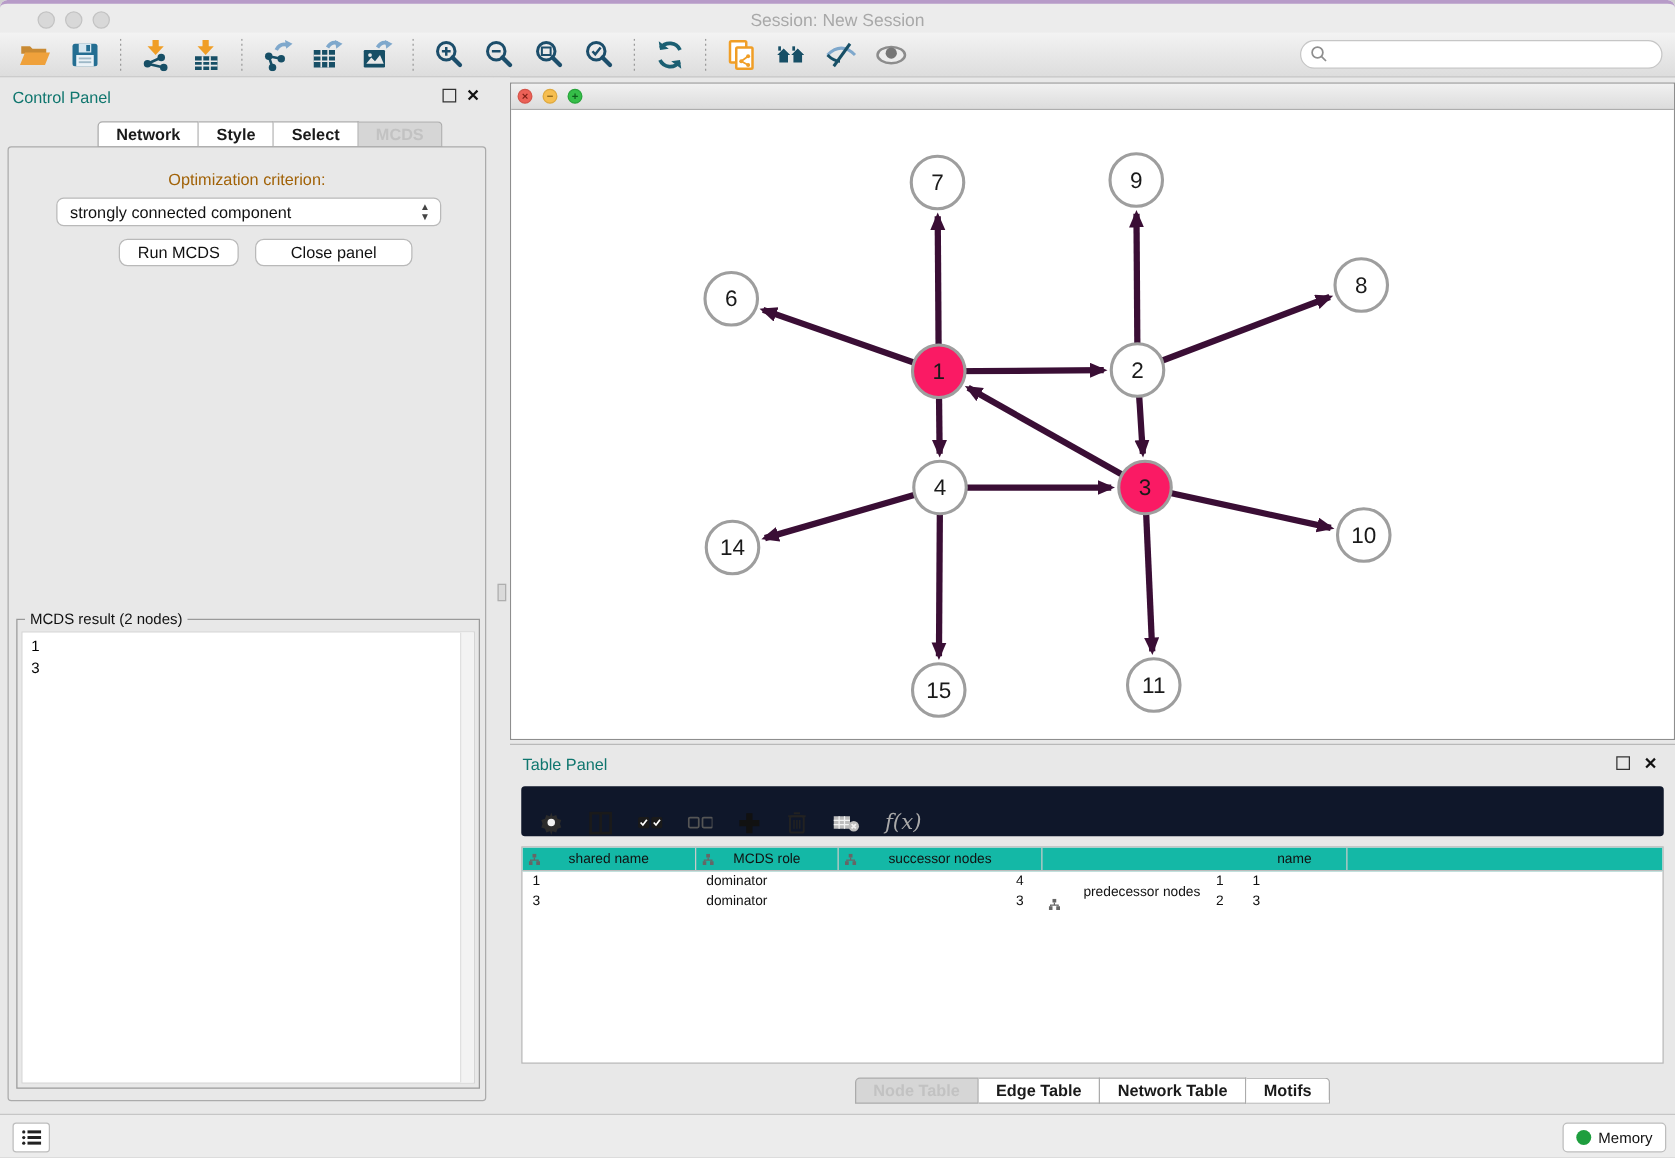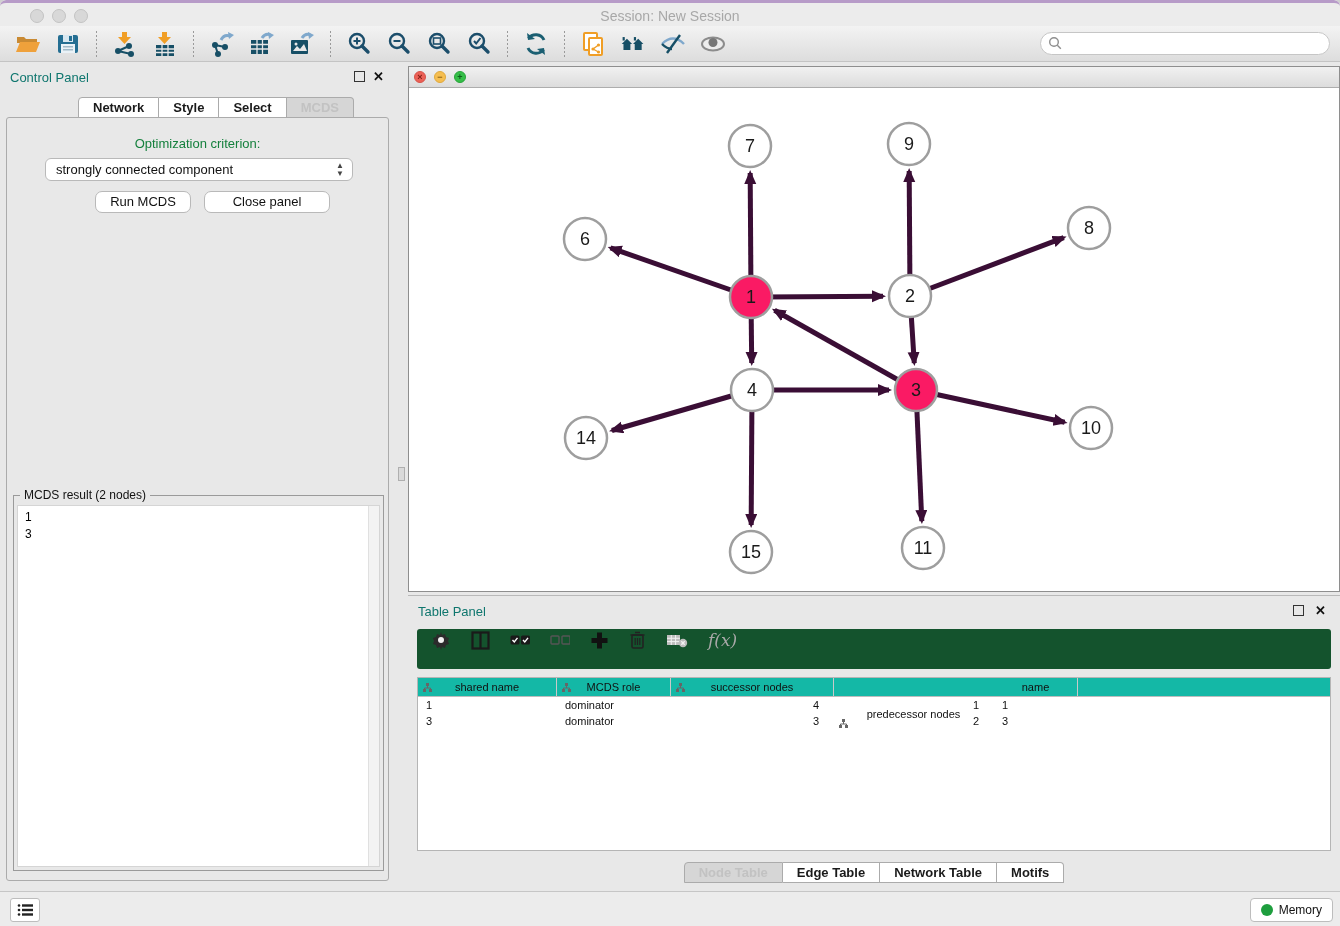--- a/index.html
+++ b/index.html
@@ -32,21 +32,21 @@
   .float-icon { position:absolute; top:9px; width:11px; height:11px; border:1.5px solid #333; }
   .close-icon { position:absolute; top:7px; font-size:13px; font-weight:bold; color:#111; }
   #cp-tabs { position:absolute; left:78px; top:35px; display:flex; }
   .tab { height:21px; padding:0 14px; font-size:13px; line-height:20px; background:#fff;
          border:1px solid #ABABAB; border-left:none; color:#1a1a1a;font-weight:bold; }
   .tab:first-child { border-left:1px solid #ABABAB; border-radius:4px 0 0 0; }
   .tab:last-child { border-radius:0 4px 0 0; }
   .tab.active { background:#D6D6D6; color:#C2C2C2; }
   #cp-content { position:absolute; left:6px; right:6px; top:55px; bottom:10px;
                 border:1px solid #ABABAB; border-radius:3px; background:#E8E8E8; }
-  #opt-label { position:absolute; top:18px; width:100%; text-align:center; font-size:13px; color:#15803d; }
+  #opt-label { position:absolute; top:18px; width:100%; text-align:center; font-size:13px; color:#a16207; }
   #criterion-select { position:absolute; left:38px; top:40px; width:308px; height:23px; background:#fff;
                       border:1px solid #B9B9B9; border-radius:6px; font-size:13px; line-height:21px;
                       padding-left:10px; color:#111; }
   #criterion-stepper { position:absolute; right:6px; top:3px; width:12px; height:16px; }
   #criterion-stepper span { display:block; font-size:8px; line-height:8px; color:#444; text-align:center; }
   .cbtn { position:absolute; top:73px; height:22px; background:#ffffff; border:1px solid #B9B9B9;
           border-radius:7px; font-size:13px; color:#111; text-align:center; line-height:20px; }
   #run-btn { left:88px; width:96px; }
   #closep-btn { left:197px; width:126px; }
   #result-group { position:absolute; left:6px; top:377px; width:371px; height:376px;
@@ -68,22 +68,22 @@
                 border:1px solid #8E8E8E; background:#fff; }
   #net-titlebar { position:absolute; left:0; top:0; right:0; height:21px;
                   background:linear-gradient(#F1F1F1,#DCDCDC); border-bottom:1px solid #ADADAD; }
   .nlight { position:absolute; top:4px; width:12px; height:12px; border-radius:50%;
             font-size:9px; line-height:11px; text-align:center; font-weight:bold; }
   #net-title { position:absolute; width:100%; text-align:center; top:3px; font-size:13px; color:#222; }
   #net-canvas { position:absolute; left:0; top:21px; width:930px; height:503px; background:#fff; }
   
   #table-panel { position:absolute; left:408px; top:595px; width:932px; height:295px;
                  background:#E8E8E8; border-top:1px solid #B9B9B9; }
-  #tp-toolbar { position:absolute; left:9px; top:33px; width:914px; height:40px; background:#14532d;
-                border-radius:3px; display:flex; align-items:flex-start; padding-left:14px; }
+  #tp-toolbar { position:absolute; left:9px; top:33px; width:914px; height:40px; background:#0f172a;
+                border-radius:3px; display:flex; align-items:flex-end; padding-left:14px; }
   .tp-icon { margin-right:20px; display:flex; align-items:center; justify-content:center; height:22px; }
   #fx-icon { font-family:"DejaVu Serif", serif; font-style:italic; font-size:17px; color:#A9A9A9; }
   #tp-table { position:absolute; left:9px; top:81px; width:914px; height:174px; background:#fff;
               border:1px solid #B5B5B5; overflow:hidden; }
   #tp-header { display:flex; height:19px; background:#14b8a6; border-bottom:1px solid #BDBDBD; }
   .th { position:relative; display:flex; align-items:center; justify-content:center;
         border-right:1px solid #C9C9C9; font-size:11px; color:#111; }
   .th .colicon { position:absolute; left:5px; top:5px; }
   .tr { display:flex; height:16px; }
   .td { font-size:11px; color:#111; line-height:16px; border-right:1px solid transparent; }

